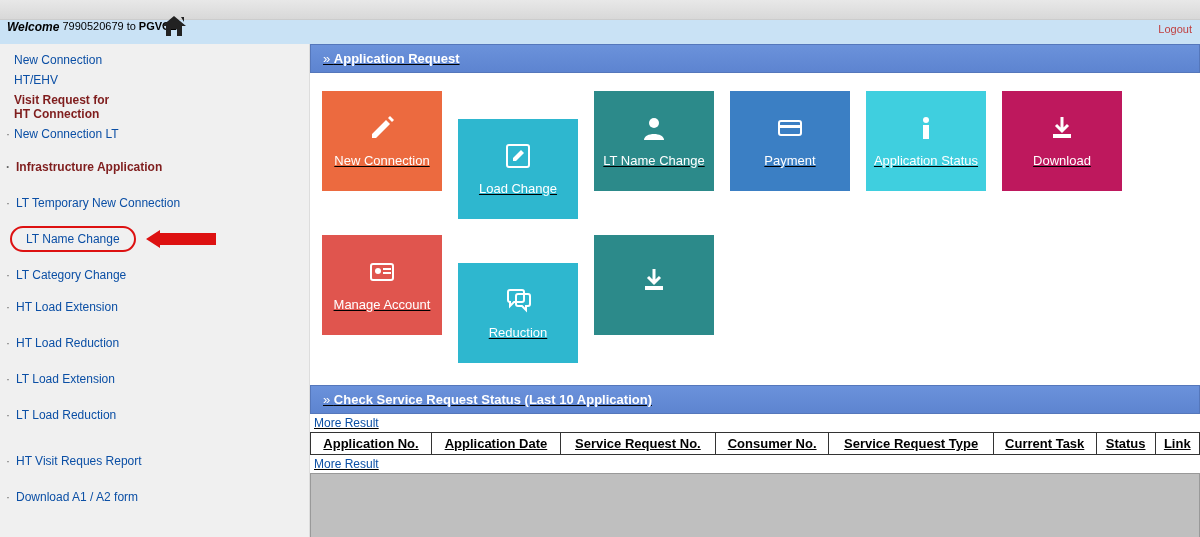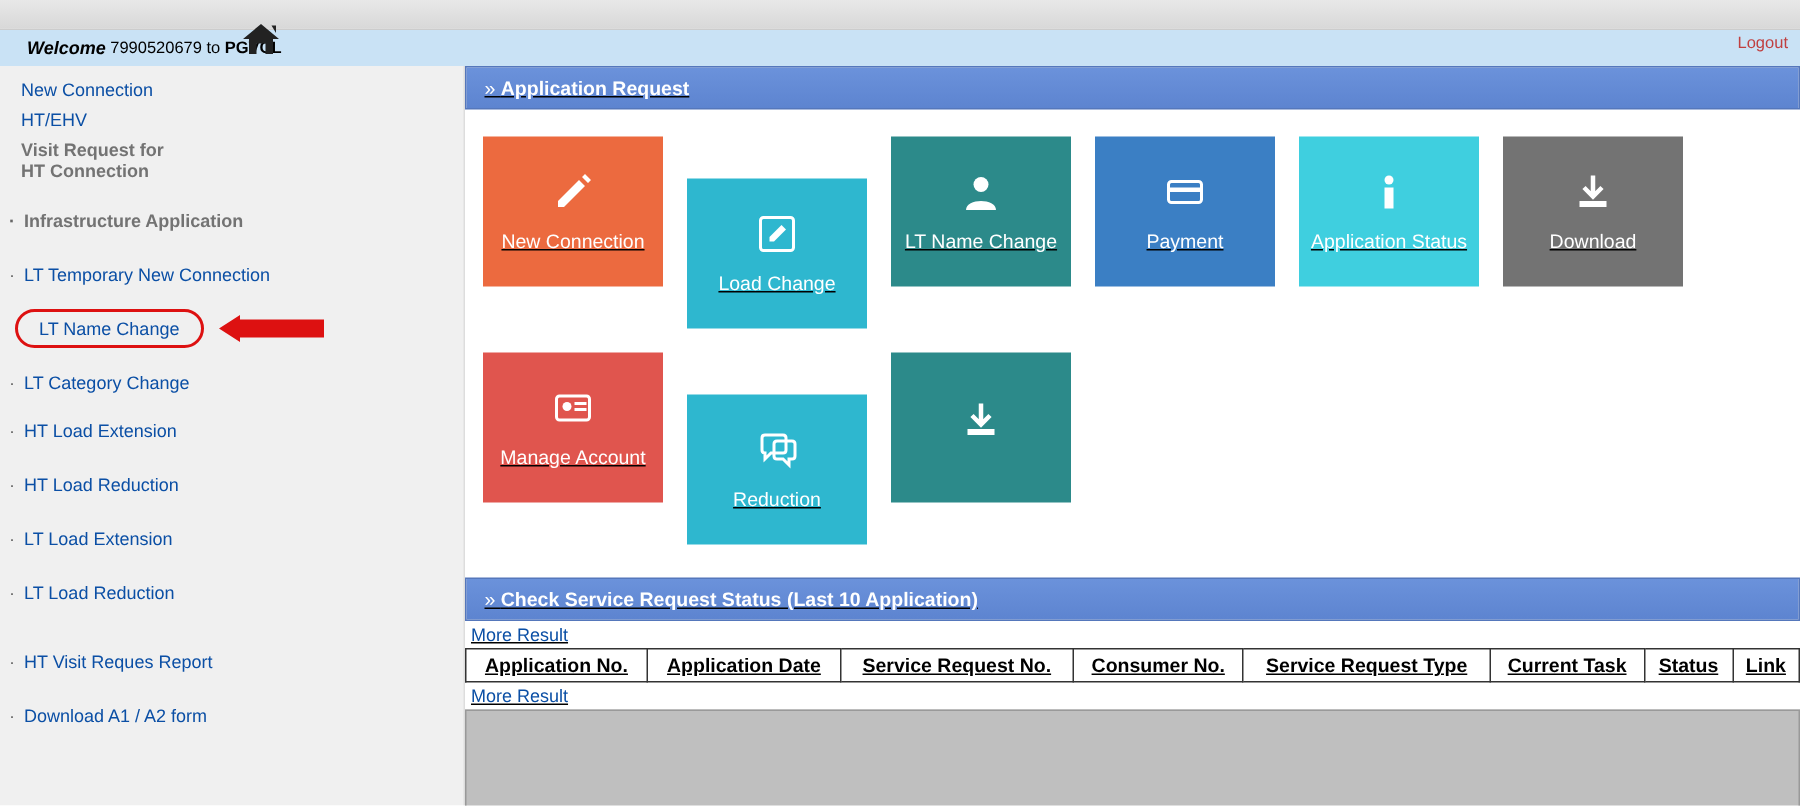--- a/index.html
+++ b/index.html
@@ -1,44 +1,44 @@
 <!DOCTYPE html>
 <html><head>
 <meta charset="utf-8">
 <style>
 * { box-sizing: border-box; margin: 0; padding: 0; }
 body { font-family: Arial, sans-serif; font-size: 12px; width: 1200px; height: 537px; background: #fff; overflow: hidden; position: relative; }
 .topbar { height: 20px; background: linear-gradient(#e8e8e8,#d8d8d8); border-bottom: 1px solid #ccc;}
-.welcomebar { height: 24px; background: #c9e2f5; position: relative; display: flex; align-items: center; padding-left: 18px; }
+.welcomebar { height: 24px; background: #c9e2f5; position: relative; display: flex; padding-left: 7px; }
 .welcomebar .wtxt { font-style: italic; font-weight: bold; font-size: 12px; }
 .welcomebar .wnum { font-size: 11px; margin-left: 3px;}
 .welcomebar .wto { font-size: 11px; margin: 0 3px;}
 .welcomebar .wcomp { font-weight: bold; font-size: 11px;}
 .homeicon { position: absolute; left: 160px; top: -6px; }
 .logout { position: absolute; right: 8px; top: 3px; color: #c04040; font-size: 11px; cursor: pointer;}
 .container { display: flex; height: calc(537px - 44px); }
 .sidebar { width: 310px; background: #f0f0f0; border-right: 1px solid #ddd; padding: 6px 0; }
 .sidebar .item { padding: 6px 16px; color: #0b4fa5; font-size: 12px; cursor: pointer; position: relative;}
 .sidebar .item.small { padding: 3px 14px; font-size: 12px;}
 .sidebar .item.sub::before { content: "·"; color: #666; position: absolute; left: 6px;}
-.sidebar .item.bold { font-weight: bold; color: #737373;}
+.sidebar .item.bold { font-weight: bold; color: #7f1d1d;}
 .sidebar .item.highlight { border: 2px solid #d11; border-radius: 18px; display: inline-block; margin-left: 10px; padding: 4px 14px;}
 .arrow { display: inline-block; width: 70px; height: 18px; vertical-align: middle; margin-left: 10px;}
 .arrow svg { width: 100%; height: 100%;}
 .main { flex: 1; background: #fff; padding: 0; text-decoration: underline;}
 .panel-hdr { background: linear-gradient(#6b92db,#5d84d0); color: #fff; font-weight: bold; padding: 6px 12px; font-size: 13px; border: 1px solid #5577bb;}
 .panel-hdr::before { content: "» "; font-weight: normal;}
 .tiles { padding: 18px 12px; display: flex; flex-wrap: wrap; gap: 16px;}
 .tile { width: 120px; height: 100px; color: #fff; display: flex; flex-direction: column; align-items: center; justify-content: center; text-align: center; cursor: pointer; font-size: 13px;}
 .tile.orange { background: #ec6a3f;}
 .tile.cyan { background: #2eb7cf; margin-top: 28px;}
 .tile.teal { background: #2c8a8a;}
 .tile.blue { background: #3b7fc4;}
 .tile.lightcyan { background: #3fcfdf;}
-.tile.steel { background: #737373;}
+.tile.steel { background: #be185d;}
 .tile.red { background: #e0554e;}
 .tile .icon { margin-bottom: 8px;}
 .tile .label { line-height: 1.2; font-size: 13px; padding: 0 4px;}
 .statuspanel { margin-top: 4px;}
 .moreresult { color: #0b4fa5; font-size: 12px; padding: 2px 4px; cursor: pointer;}
 table.tbl { width: 100%; border-collapse: collapse; font-size: 13px;}
 table.tbl th { border: 1px solid #333; background: #fff; font-weight: bold; padding: 3px 6px; text-align: center;}
 .greyfill { background: #bfbfbf; height: 150px; border: 1px solid #999;}
 </style>
 </head>
@@ -59,20 +59,21 @@
   <span class="logout">Logout</span>
 </div>
 
 <div class="container">
 
   <div class="sidebar">
     <div class="item small">New Connection</div>
     <div class="item small">HT/EHV</div>
     <div class="item small bold" style="padding-bottom:0">Visit Request for</div>
     <div class="item small bold" style="padding-top:0">HT Connection</div>
+    <div class="item small sub">New Connection LT</div>
     <div style="height:10px"></div>
     <div class="item bold sub">Infrastructure Application</div>
     <div style="height:10px"></div>
     <div class="item sub">LT Temporary New Connection</div>
     <div style="height:10px"></div>
     <div style="display:flex;align-items:center">
       <div class="item highlight">LT Name Change</div>
       <span class="arrow">
         <svg viewBox="0 0 70 18">
             <path d="M70 3 L70 15 L14 15 L14 18 L0 9 L14 0 L14 3 Z" fill="#d11"></path>

